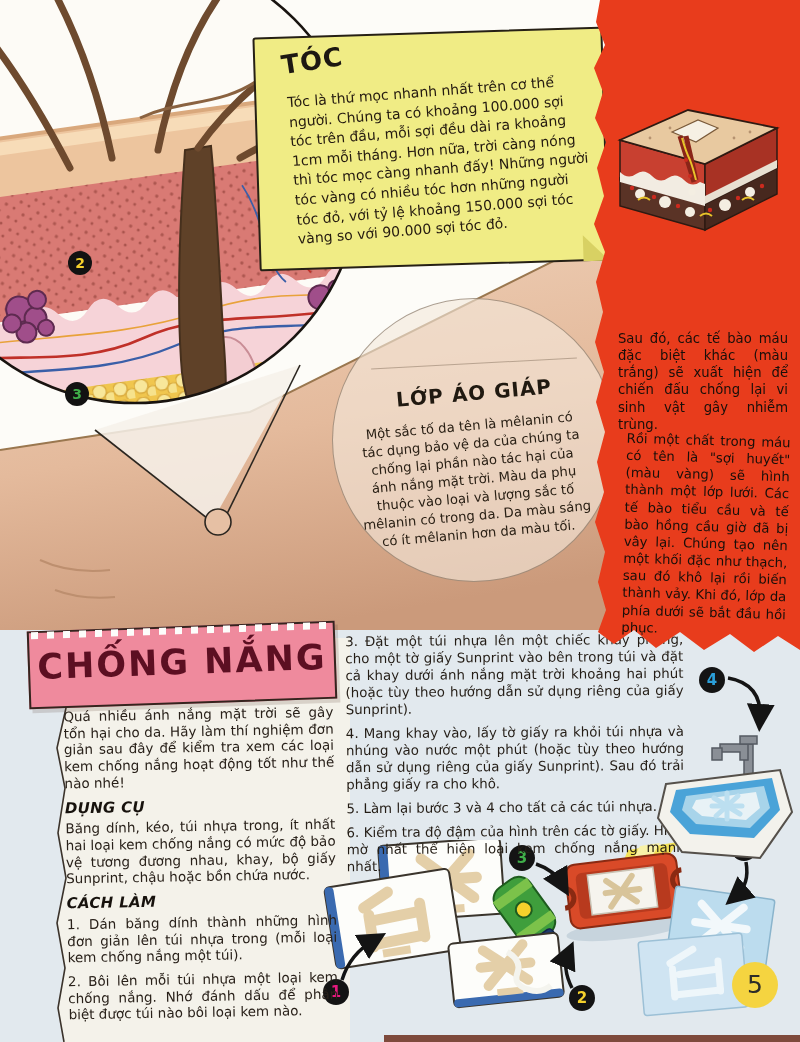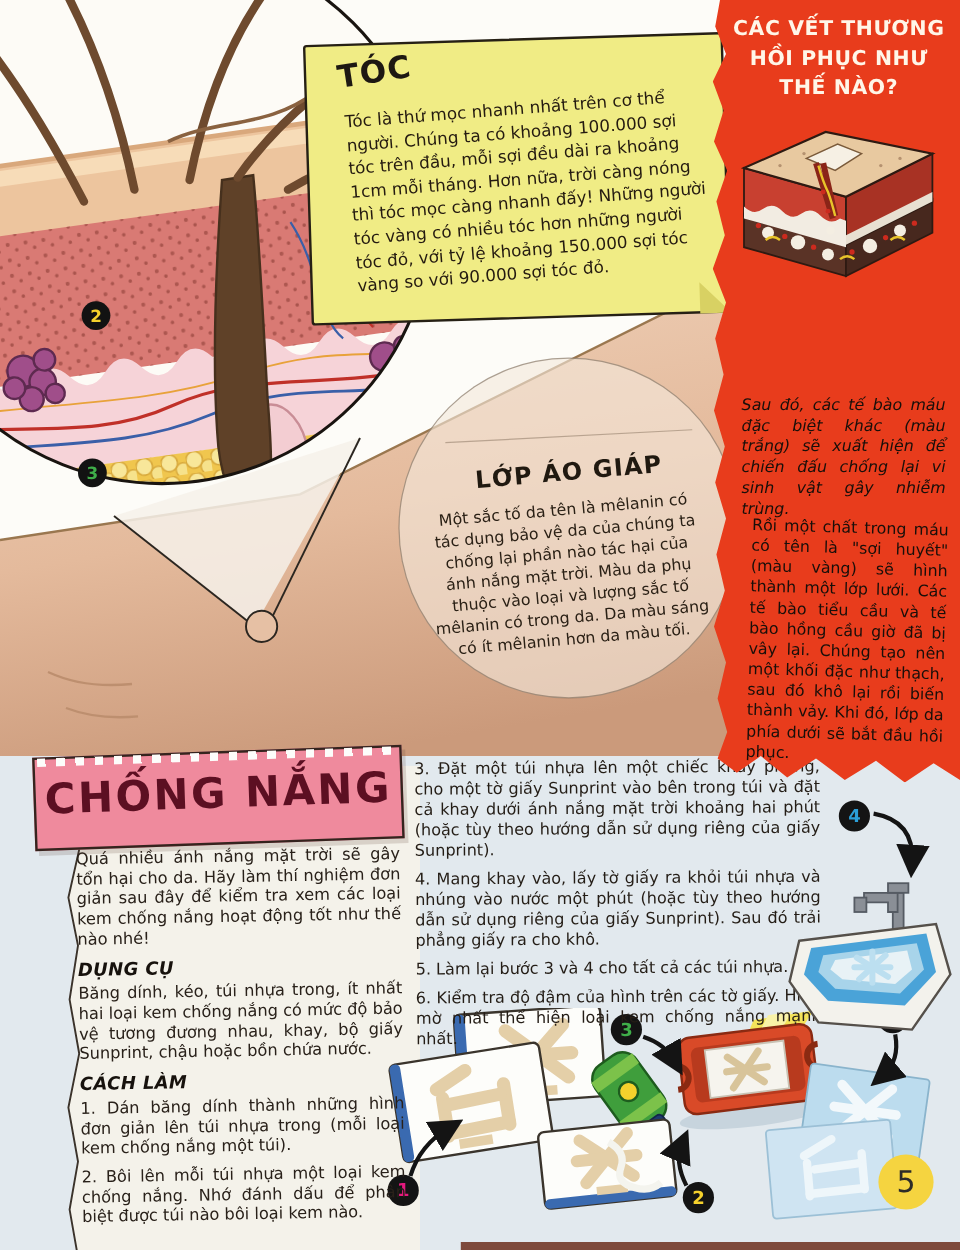--- a/index.html
+++ b/index.html
@@ -29,21 +29,21 @@
   .sidebar{left:592px;top:0;width:208px;height:652px;background:#e83c1c;z-index:5;
     clip-path:polygon(8px 0,4px 22px,13px 45px,2px 68px,11px 92px,3px 118px,14px 142px,5px 168px,
       12px 196px,2px 224px,13px 252px,4px 282px,11px 312px,3px 342px,12px 372px,4px 402px,
       13px 432px,5px 462px,12px 492px,3px 522px,13px 552px,6px 582px,14px 610px,6px 632px,
       22px 644px,42px 630px,64px 648px,88px 632px,112px 650px,138px 634px,162px 652px,186px 636px,
       208px 650px,208px 0);}
   .sidebar-title{position:absolute;left:14px;right:8px;top:12px;text-align:center;color:#fff6e8;
     font-weight:bold;font-size:17px;line-height:1.45;letter-spacing:.5px;}
   .sb-p{position:absolute;font-size:13.2px;line-height:1.3;color:#180f0a;text-align:justify;font-weight:500;}
   .sb-p1{left:28px;top:236px;width:166px;}
-  .sb-p2{left:26px;top:330px;width:170px;font-style:italic;}
+  .sb-p2{left:26px;top:330px;width:170px;}
   .sb-p3{left:32px;top:432px;width:164px;transform:rotate(1.6deg);}
   
   .bottom-bg{left:0;top:630px;width:800px;height:412px;background:#e2e9ee;z-index:1;}
   .paper{left:52px;top:638px;width:298px;height:404px;background:#f4f2ea;z-index:2;
     clip-path:polygon(12px 0,6px 30px,14px 70px,5px 110px,13px 150px,6px 195px,14px 240px,
       5px 285px,13px 330px,6px 370px,12px 404px,298px 404px,298px 0);}
   #torn-line{position:absolute;left:52px;top:638px;z-index:3;}
   .banner{left:28px;top:626px;width:304px;height:74px;background:#ef8a9d;border:2px solid #35241e;
     transform:rotate(-2deg);z-index:4;box-shadow:3px 4px 0 rgba(90,60,50,.18);}
   .banner:before{content:"";position:absolute;top:-1px;left:2px;right:2px;height:7px;
@@ -167,21 +167,20 @@
     <div class="fold"></div>
   </div>
 
   <div class="abs armor">
     <div class="seam"></div>
     <div class="armor-title">LỚP ÁO GIÁP</div>
     <div class="armor-body">Một sắc tố da tên là mêlanin có tác dụng bảo vệ da của chúng ta chống lại phần nào tác hại của ánh nắng mặt trời. Màu da phụ thuộc vào loại và lượng sắc tố mêlanin có trong da. Da màu sáng có ít mêlanin hơn da màu tối.</div>
   </div>
 
   <div class="abs sidebar">
-    <div class="sidebar-title">CÁC VẾT THƯƠNG HỒI PHỤC NHƯ THẾ NÀO?</div>
     <svg style="position:absolute;left:18px;top:102px" width="175" height="132" viewBox="0 0 175 132">
       <polygon points="10,76 95,100 95,128 10,104" fill="#5a3326" stroke="#2e1a12" stroke-width="1.5"></polygon>
       <polygon points="95,100 167,64 167,92 95,128" fill="#47281e" stroke="#2e1a12" stroke-width="1.5"></polygon>
       <g>
         <circle cx="30" cy="92" r="5" fill="#f4eee2"></circle>
           <circle cx="55" cy="100" r="6" fill="#f4eee2"></circle>
         <circle cx="80" cy="110" r="5" fill="#f4eee2"></circle>
           <circle cx="115" cy="103" r="6" fill="#f4eee2"></circle>
         <circle cx="140" cy="90" r="5" fill="#f4eee2"></circle>
         <circle cx="22" cy="86" r="2.2" fill="#cc2a1e"></circle>

